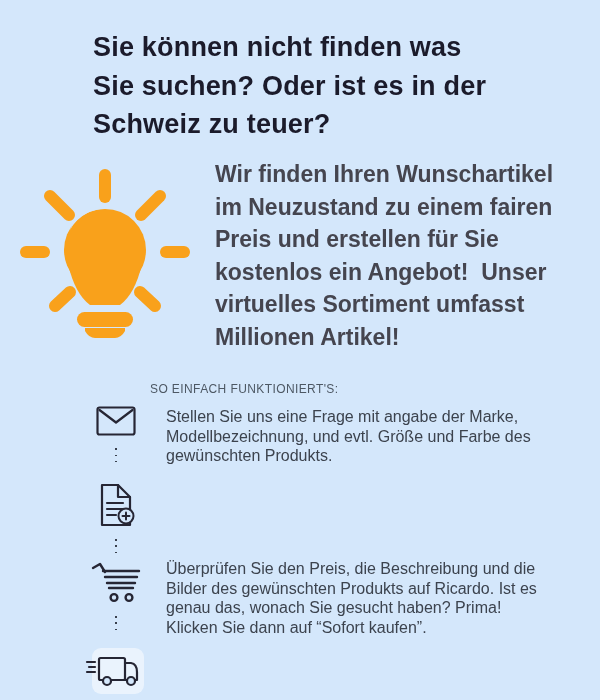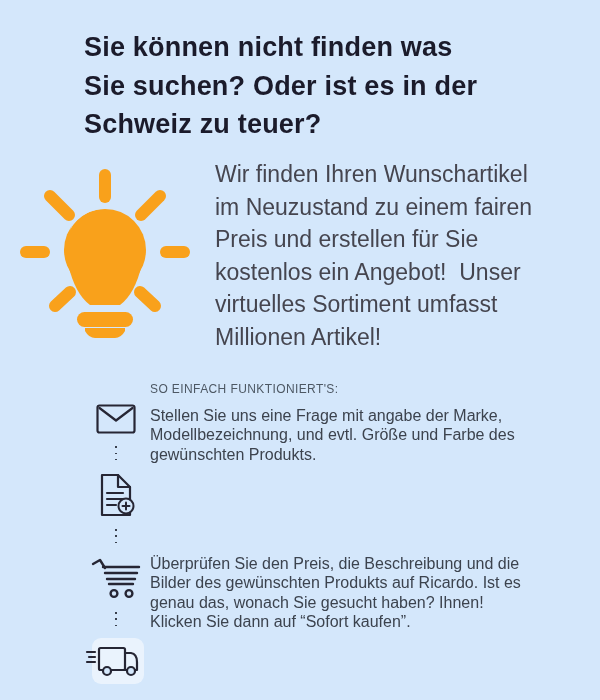--- a/index.html
+++ b/index.html
@@ -10,41 +10,41 @@
     overflow:hidden;
   }
   .page {
     position:relative;
     width:600px; height:700px;
     background:#d4e7fb;
   }
   .pre { white-space:pre-line; }
 
   .headline {
-    position:absolute; left:84px; top:28px; width:490px;
+    position:absolute; left:93px; top:28px; width:490px;
     font-size:27px; font-weight:700; line-height:38.5px;
     color:#1b1b2b; letter-spacing:0.2px;
   }
 
   .bulb-wrap { position:absolute; left:12px; top:164px; width:190px; height:190px; }
 
   .intro {
     position:absolute; left:215px; top:158px; width:375px;
-    font-size:23px; font-weight:400; line-height:32.5px;
+    font-size:23px; font-weight:700; line-height:32.5px;
     color:#45454f;
   }
 
   .how-section { position:absolute; left:82px; top:382px; width:500px; }
   .how-label {
-    padding-left:68px; margin-bottom:0;
+    padding-left:68px; margin-bottom:10px;
     font-size:12px; letter-spacing:0.4px;
     color:#4d5864;
   }
   .steps { display:flex; flex-direction:column; }
-  .step { display:flex; align-items:center; }
+  .step { display:flex; align-items:flex-start;gap:16px; }
   .step-icon-col {
     width:68px; flex-shrink:0;
     display:flex; flex-direction:column; align-items:center;
   }
   .connector {
     width:2px; flex:1; min-height:14px;
     margin:8px 0 5px;
     background:repeating-linear-gradient(to bottom,#39404d 0 1.8px, transparent 1.8px 6.5px);
   }
   .step-text {
@@ -146,21 +146,21 @@
                 <line x1="18" y1="30" x2="42" y2="30"></line>
                 <circle cx="23" cy="39.5" r="3.4"></circle>
                 <circle cx="38" cy="39.5" r="3.4"></circle>
               </g>
             </svg>
           </span>
           <div class="connector"></div>
         </div>
         <div class="step-text pre">Überprüfen Sie den Preis, die Beschreibung und die
 Bilder des gewünschten Produkts auf Ricardo. Ist es
-genau das, wonach Sie gesucht haben? Ihnen!
+genau das, wonach Sie gesucht haben? Prima!
 Klicken Sie dann auf “Sofort kaufen”.</div>
       </div>
 
       <div class="step s4">
         <div class="step-icon-col">
           <span>
             <svg width="62" height="50" viewBox="0 0 62 50">
               <rect x="7" y="2" width="52" height="46" rx="9" fill="rgba(255,255,255,0.5)"></rect>
               <g stroke="#262634" stroke-width="2.2" fill="none" stroke-linecap="round" stroke-linejoin="round">
                 <line x1="2" y1="16" x2="10" y2="16"></line>

